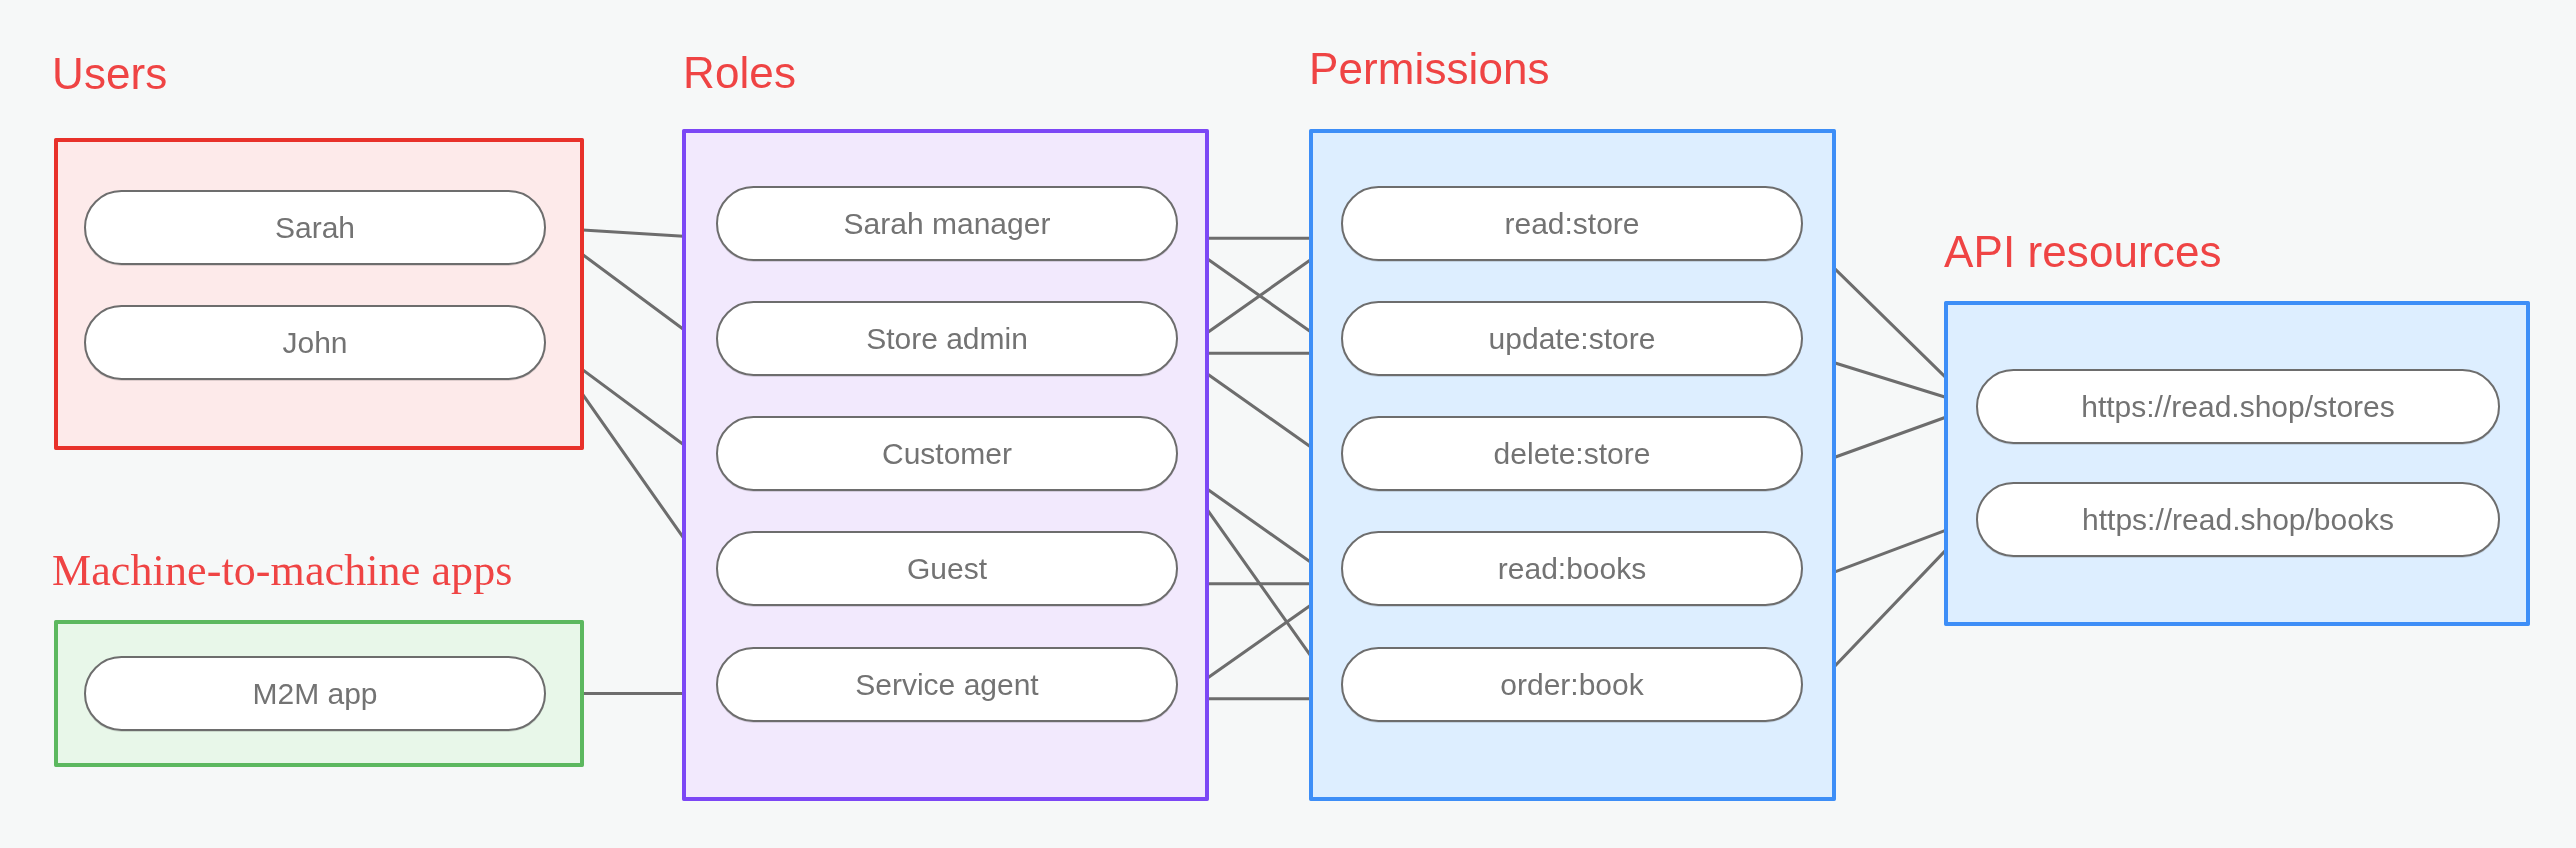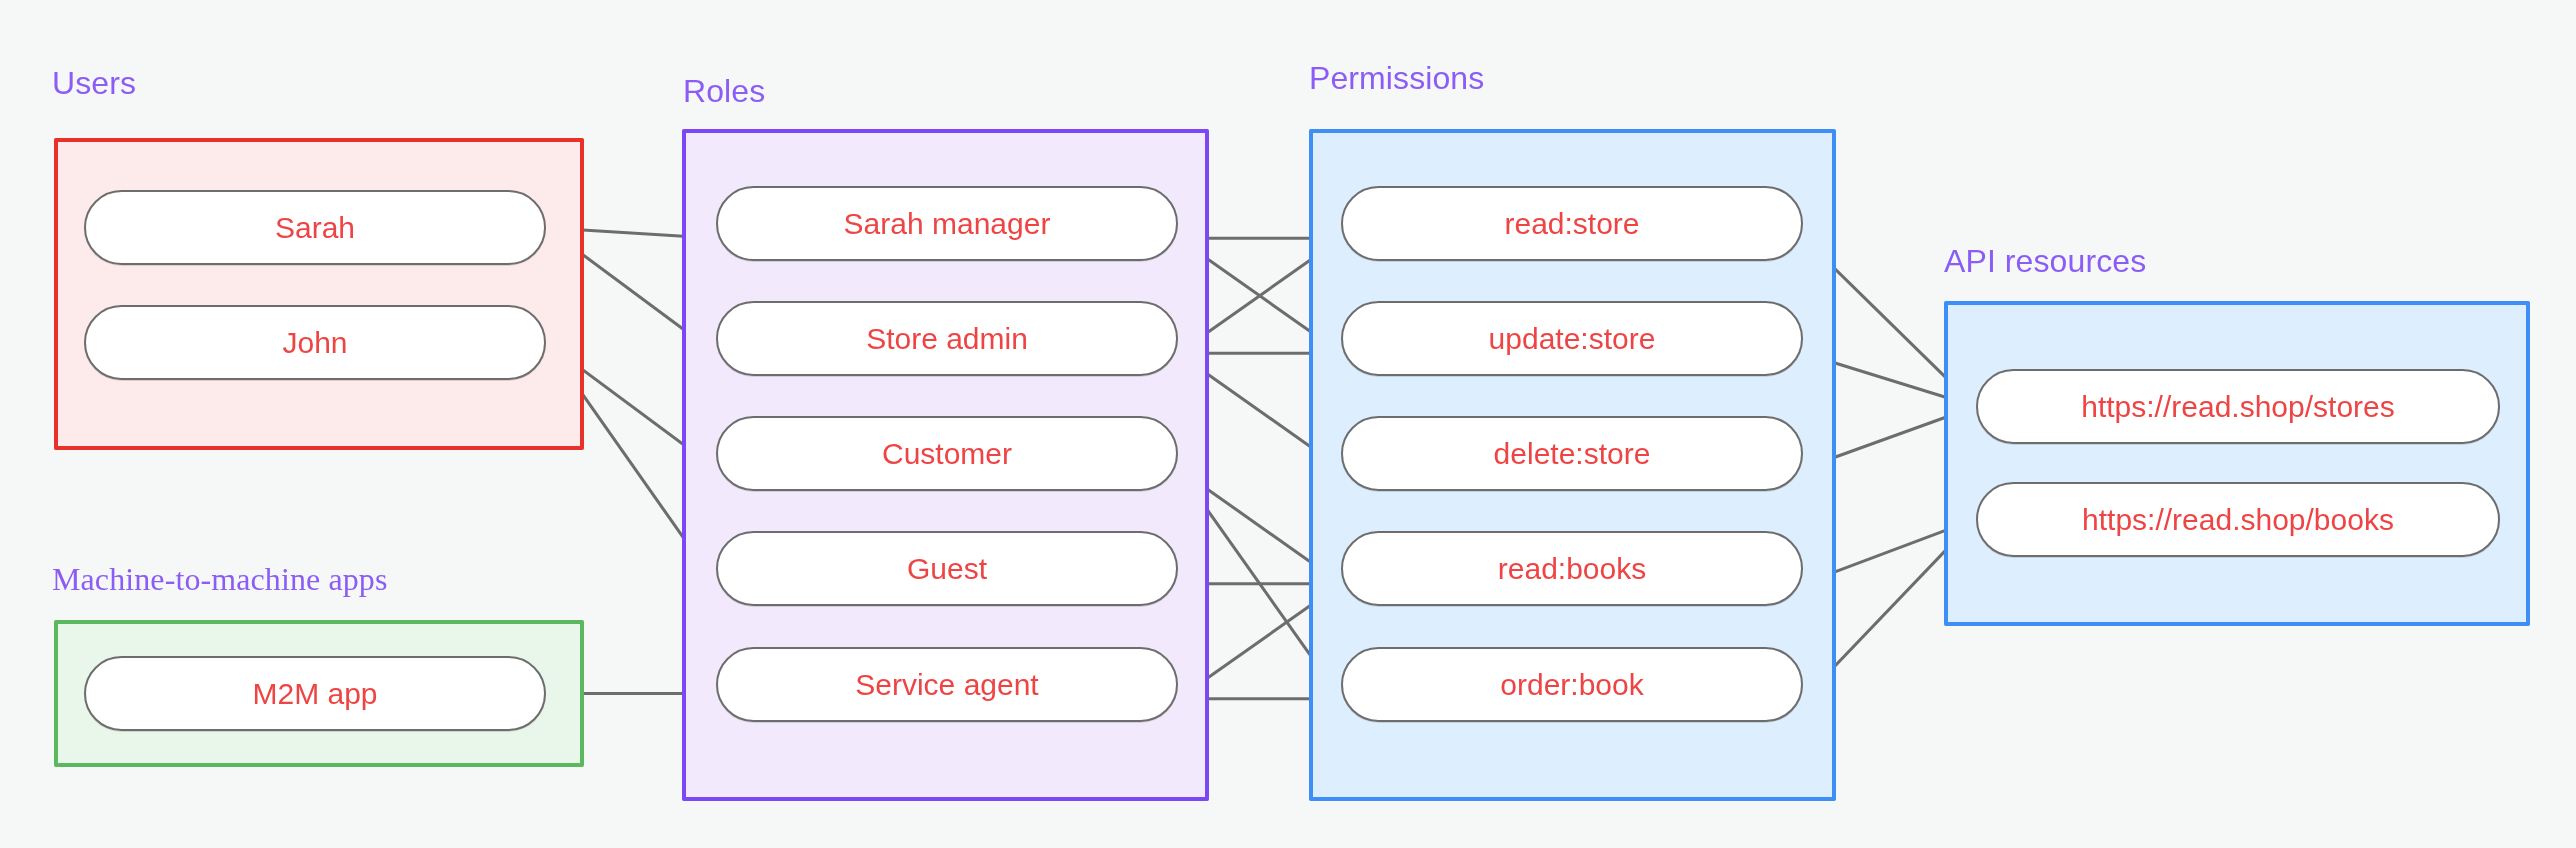--- a/index.html
+++ b/index.html
@@ -7,25 +7,24 @@
     width:2576px;height:848px;
     background:#f6f8f8;
     font-family:"Liberation Sans","DejaVu Sans",sans-serif;
     overflow:hidden;
   }
   #stage{position:relative;width:2576px;height:848px;}
   svg#wires{position:absolute;left:0;top:0;width:2576px;height:848px;pointer-events:none;}
 
   .group-label{
     position:absolute;
-    font-size:32px;
-    color:#8b5cf6;
+    font-size:44px;
+    color:#ef4444;
     letter-spacing:0.1px;
     white-space:nowrap;
-    margin-top:16px;
   }
 
   .group-box{
     position:absolute;
     border-width:4.4px;
     border-style:solid;
     box-sizing:border-box;
     border-radius:1.7px;
   }
   .g-users{background:#fdeaea;border-color:#e8312a;}
@@ -37,21 +36,21 @@
   .node{
     position:absolute;
     background:#ffffff;
     border:2.6px solid #6d6d6d;
     border-radius:872px;
     box-sizing:border-box;
     display:flex;
     align-items:center;
     justify-content:center;
     font-size:30px;
-    color:#ef4444;
+    color:#737373;
     white-space:nowrap;
     box-shadow:0 0.9px 0 rgba(0,0,0,.12);
   }
 </style>
 </head>
 <body>
 
 <div id="stage">
 
   <svg id="wires" viewBox="0 0 2952 972" xmlns="http://www.w3.org/2000/svg">
@@ -95,21 +94,21 @@
 
   <div class="group-label" style="left:52px;top:49px;">Users</div>
   <div class="group-box g-users" style="left:54px;top:138px;width:530px;height:312px;"></div>
   <div class="node" style="left:84px;top:190px;width:462px;height:75px;">Sarah</div>
   <div class="node" style="left:84px;top:305px;width:462px;height:75px;">John</div>
 
   <div class="group-label" style="left:52px;top:545px;font-family:Liberation Serif, serif;">Machine-to-machine apps</div>
   <div class="group-box g-m2m" style="left:54px;top:620px;width:530px;height:147px;"></div>
   <div class="node" style="left:84px;top:656px;width:462px;height:75px;">M2M app</div>
 
-  <div class="group-label" style="left:683px;top:57px;">Roles</div>
+  <div class="group-label" style="left:683px;top:48px;">Roles</div>
   <div class="group-box g-roles" style="left:682px;top:129px;width:527px;height:672px;"></div>
   <div class="node" style="left:716px;top:186px;width:462px;height:75px;">Sarah manager</div>
   <div class="node" style="left:716px;top:301px;width:462px;height:75px;">Store admin</div>
   <div class="node" style="left:716px;top:416px;width:462px;height:75px;">Customer</div>
   <div class="node" style="left:716px;top:647px;width:462px;height:75px;">Service agent</div>
   <div class="node" style="left:716px;top:531px;width:462px;height:75px;">Guest</div>
 
   <div class="group-label" style="left:1309px;top:44px;">Permissions</div>
   <div class="group-box g-perms" style="left:1309px;top:129px;width:527px;height:672px;"></div>
   <div class="node" style="left:1341px;top:301px;width:462px;height:75px;">update:store</div>

